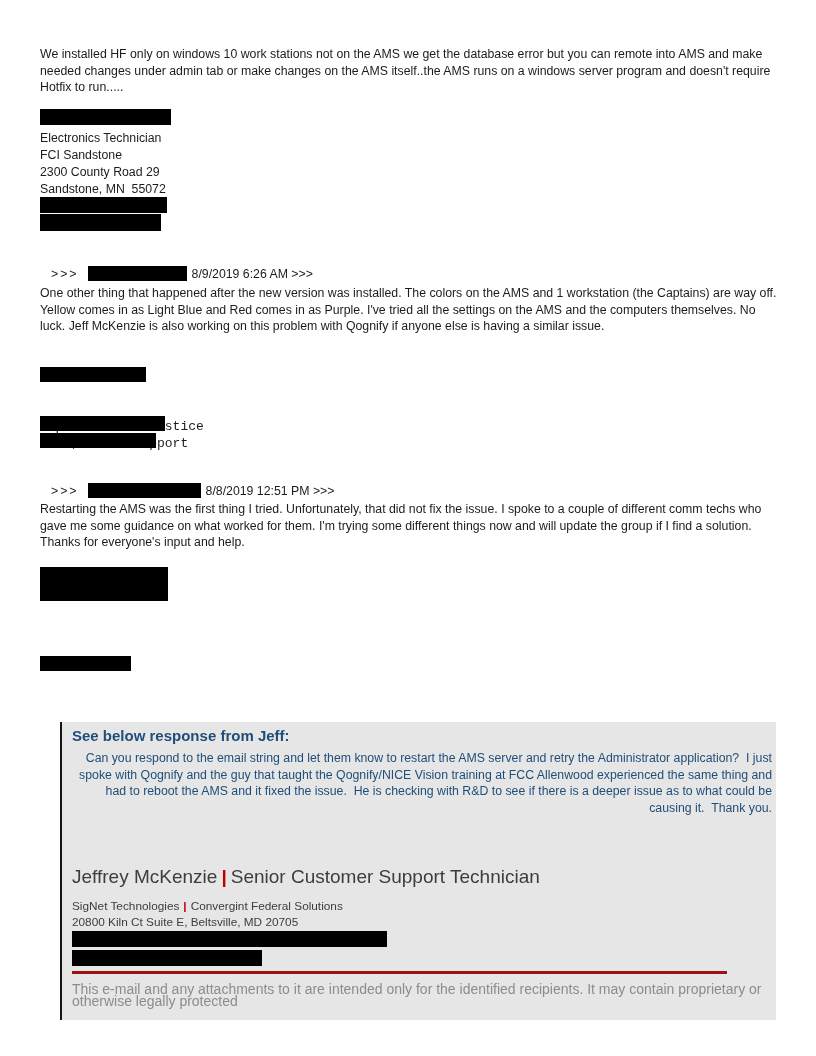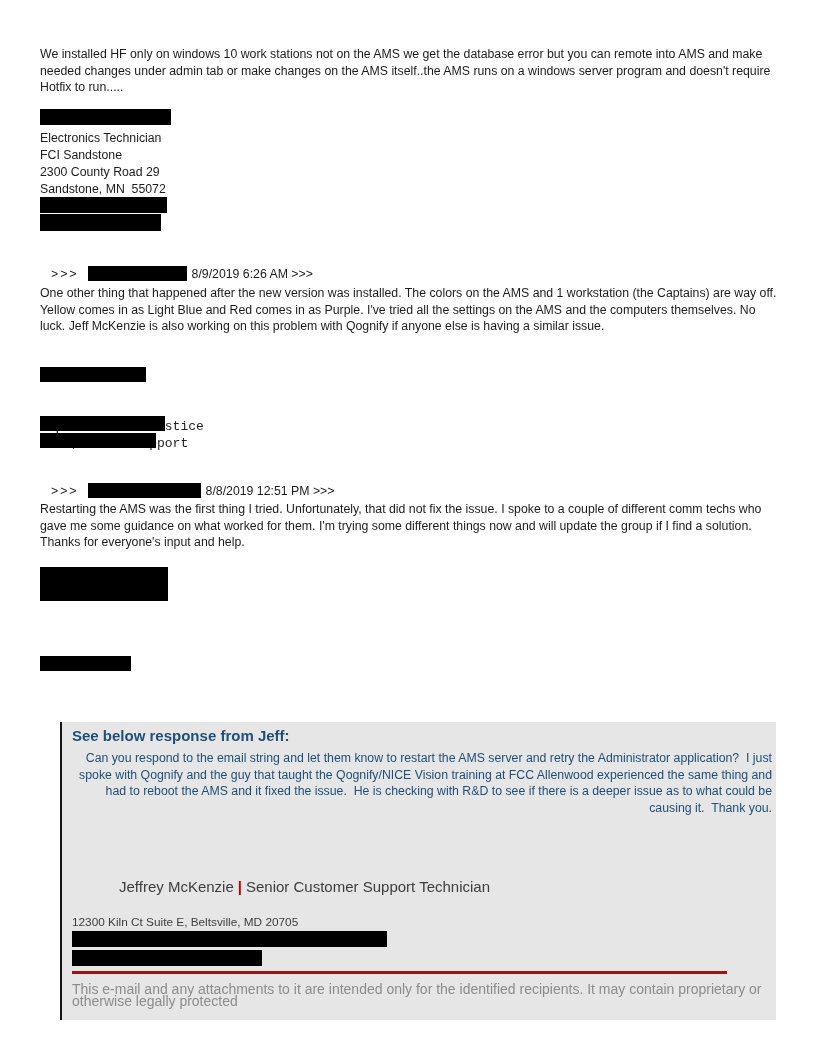--- a/index.html
+++ b/index.html
@@ -30,21 +30,21 @@
     background:#e6e6e6;border-left:2px solid #151515;box-sizing:border-box;
   }
   .q-intro{
     position:absolute;left:10px;top:5px;
     font-size:15px;font-weight:bold;color:#1f4e79;
   }
   .q-body{
     position:absolute;left:10px;top:28px;width:700px;
     font-size:12.3px;line-height:16.5px;color:#1f4e79;white-space:pre-wrap;text-align:right;
   }
-  .q-sigline1{position:absolute;left:10px;top:156px;font-size:15px;color:#3d3d3d;margin-left:47px;}
+  .q-sigline1{position:absolute;left:10px;top:144px;font-size:19px;color:#3d3d3d;}
   .q-sigline2{position:absolute;left:10px;top:177px;font-size:11.8px;color:#3d3d3d;}
   .q-sigline3{position:absolute;left:10px;top:193px;font-size:11.8px;color:#3d3d3d;}
   .pipe{color:#c00000;font-weight:bold;padding:0 4px;}
   .redrule{position:absolute;left:10px;top:249px;width:655px;height:3px;background:#9b1313;}
   .q-disclaimer{
     position:absolute;left:10px;top:261px;width:690px;
     font-size:14px;line-height:12px;color:#8c8c8c;
   }
 </style>
 </head>
@@ -80,21 +80,22 @@
 
   <div class="redact" style="left:40px;top:567px;width:128px;height:34px"></div>
   <div class="redact" style="left:40px;top:656px;width:91px;height:15px"></div>
 
 
   <div class="quote">
     <div class="q-intro">See below response from Jeff:</div>
     <div class="q-body">Can you respond to the email string and let them know to restart the AMS server and retry the Administrator application?  I just spoke with Qognify and the guy that taught the Qognify/NICE Vision training at FCC Allenwood experienced the same thing and had to reboot the AMS and it fixed the issue.  He is checking with R&amp;D to see if there is a deeper issue as to what could be causing it.  Thank you.</div>
 
     <div class="q-sigline1"><span>Jeffrey McKenzie</span><span class="pipe">|</span><span>Senior Customer Support Technician</span></div>
-    <div class="q-sigline3">12300 Kiln Ct Suite E, Beltsville, MD 20705</div>
+    <div class="q-sigline2"><span>SigNet Technologies</span><span class="pipe">|</span><span>Convergint Federal Solutions</span></div>
+    <div class="q-sigline3">20800 Kiln Ct Suite E, Beltsville, MD 20705</div>
 
     <div class="redact" style="left:10px;top:209px;width:315px;height:16px"></div>
     <div class="redact" style="left:10px;top:228px;width:190px;height:16px"></div>
 
     <div class="redrule"></div>
     <div class="q-disclaimer">This e-mail and any attachments to it are intended only for the identified recipients. It may contain proprietary or otherwise legally protected</div>
   </div>
 
 </div>
 

